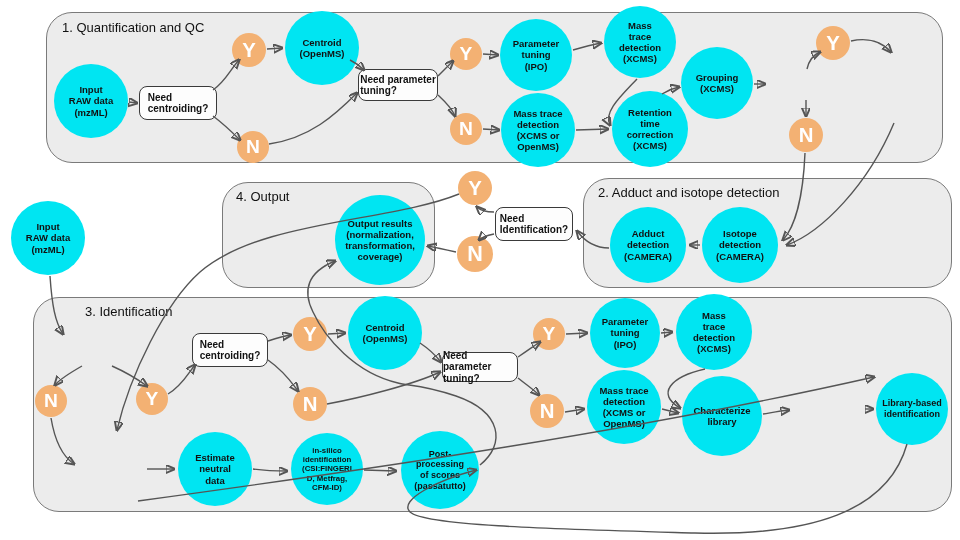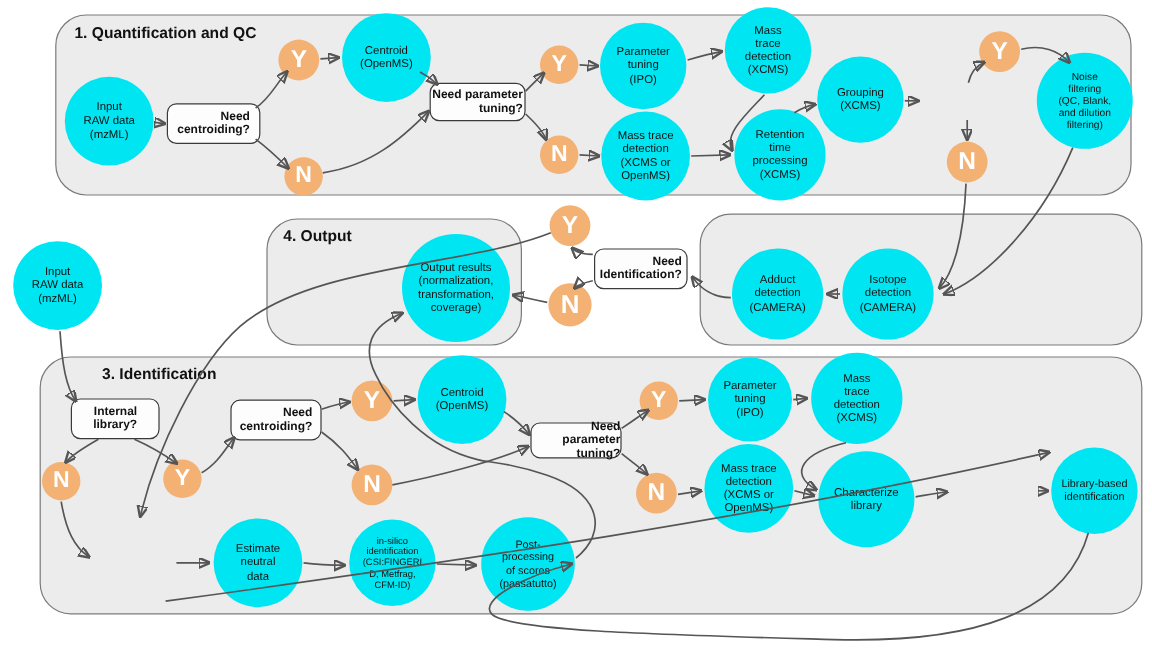--- a/index.html
+++ b/index.html
@@ -5,60 +5,61 @@
   html,body{margin:0;padding:0;background:#fff;}
   #canvas{
     position:relative;width:960px;height:540px;background:#fff;overflow:hidden;
     font-family:"Liberation Sans",sans-serif;color:#111;
   }
   .section{
     position:absolute;background:#ececec;border:1.6px solid #7a7a7a;border-radius:26px;
     box-sizing:border-box;
   }
   .section-title{
-    position:absolute;font-size:13px;font-weight:bold;color:#111;white-space:nowrap;
+    position:absolute;font-size:13px;font-weight:normal;color:#111;white-space:nowrap;
   }
   .circle{
     position:absolute;background:#00e5f2;border-radius:50%;
     left:calc((var(--x) - var(--r))*1px);top:calc((var(--y) - var(--r))*1px);
     width:calc(var(--r)*2px);height:calc(var(--r)*2px);
     display:flex;align-items:center;justify-content:center;text-align:center;
-    font-weight:normal;font-size:9.5px;line-height:1.18;white-space:pre-line;
+    font-weight:bold;font-size:9.5px;line-height:1.18;white-space:pre-line;
   }
   .circle.fs9{font-size:9px;}
   .circle.fs85{font-size:8.5px;}
   .circle.fs8{font-size:7.8px;line-height:1.2;}
   .branch{
     position:absolute;background:#f3b173;border-radius:50%;
     left:calc((var(--x) - var(--r))*1px);top:calc((var(--y) - var(--r))*1px);
     width:calc(var(--r)*2px);height:calc(var(--r)*2px);
     display:flex;align-items:center;justify-content:center;
     color:#fff;font-weight:bold;font-size:calc(var(--r)*1.2px);
   }
   .decision{
     position:absolute;background:#fdfdfd;border:1.5px solid #3a3a3a;border-radius:8px;
     left:calc((var(--x) - var(--w)/2)*1px);top:calc((var(--y) - var(--h)/2)*1px);
     width:calc(var(--w)*1px);height:calc(var(--h)*1px);box-sizing:border-box;
-    display:flex;align-items:center;justify-content:center;text-align:right;
+    display:flex;align-items:center;justify-content:center;text-align:left;
     font-weight:bold;font-size:10px;line-height:1.15;white-space:pre-line;
   }
   #arrows{position:absolute;left:0;top:0;pointer-events:none;}
   #arrows path{fill:none;stroke:#555;stroke-width:1.4;}
 </style>
 </head>
 <body>
 
 <div id="canvas">
 
   <div class="section" style="left:46px;top:12px;width:897px;height:151px"></div>
   <div class="section" style="left:583px;top:178px;width:369px;height:110px"></div>
   <div class="section" style="left:222px;top:182px;width:213px;height:106px"></div>
   <div class="section" style="left:33px;top:297px;width:919px;height:215px"></div>
 
   <div class="section-title" style="left:62px;top:20px">1. Quantification and QC</div>
+  <div class="section-title" style="left:598px;top:185px">2. Adduct and isotope detection</div>
   <div class="section-title" style="left:236px;top:189px">4. Output</div>
   <div class="section-title" style="left:85px;top:304px">3. Identification</div>
 
   <div class="circle" style="--x:91;--y:101;--r:37">Input
 RAW data
 (mzML)</div>
   <div class="decision" style="--x:178;--y:103;--w:78;--h:34">Need
 centroiding?</div>
   <div class="branch" style="--x:249;--y:50;--r:17">Y</div>
   <div class="branch" style="--x:253;--y:147;--r:16">N</div>
@@ -74,31 +75,26 @@
   <div class="circle" style="--x:640;--y:42;--r:36">Mass
 trace
 detection
 (XCMS)</div>
   <div class="circle" style="--x:538;--y:130;--r:37">Mass trace
 detection
 (XCMS or
 OpenMS)</div>
   <div class="circle" style="--x:650;--y:129;--r:38">Retention
 time
-processing
+correction
 (XCMS)</div>
   <div class="circle" style="--x:717;--y:83;--r:36">Grouping
 (XCMS)</div>
   <div class="branch" style="--x:833;--y:43;--r:17">Y</div>
   <div class="branch" style="--x:806;--y:135;--r:17">N</div>
-  <div class="circle fs85" style="--x:904;--y:84;--r:40">Noise
-filtering
-(QC, Blank,
-and dilution
-filtering)</div>
 
   <div class="circle" style="--x:740;--y:245;--r:38">Isotope
 detection
 (CAMERA)</div>
   <div class="circle" style="--x:648;--y:245;--r:38">Adduct
 detection
 (CAMERA)</div>
 
   <div class="decision" style="--x:534;--y:224;--w:78;--h:34">Need
 Identification?</div>
@@ -107,22 +103,20 @@
 
   <div class="circle" style="--x:380;--y:240;--r:45">Output results
 (normalization,
 transformation,
 coverage)</div>
 
   <div class="circle" style="--x:48;--y:238;--r:37">Input
 RAW data
 (mzML)</div>
 
-  <div class="decision" style="--x:96;--y:349;--w:74;--h:34">Internal
-library?</div>
   <div class="branch" style="--x:51;--y:401;--r:16">N</div>
   <div class="branch" style="--x:152;--y:399;--r:16">Y</div>
   <div class="decision" style="--x:230;--y:350;--w:76;--h:34">Need
 centroiding?</div>
   <div class="branch" style="--x:310;--y:334;--r:17">Y</div>
   <div class="branch" style="--x:310;--y:404;--r:17">N</div>
   <div class="circle" style="--x:385;--y:333;--r:37">Centroid
 (OpenMS)</div>
   <div class="decision" style="--x:480;--y:367;--w:76;--h:30">Need parameter
 tuning?</div>

